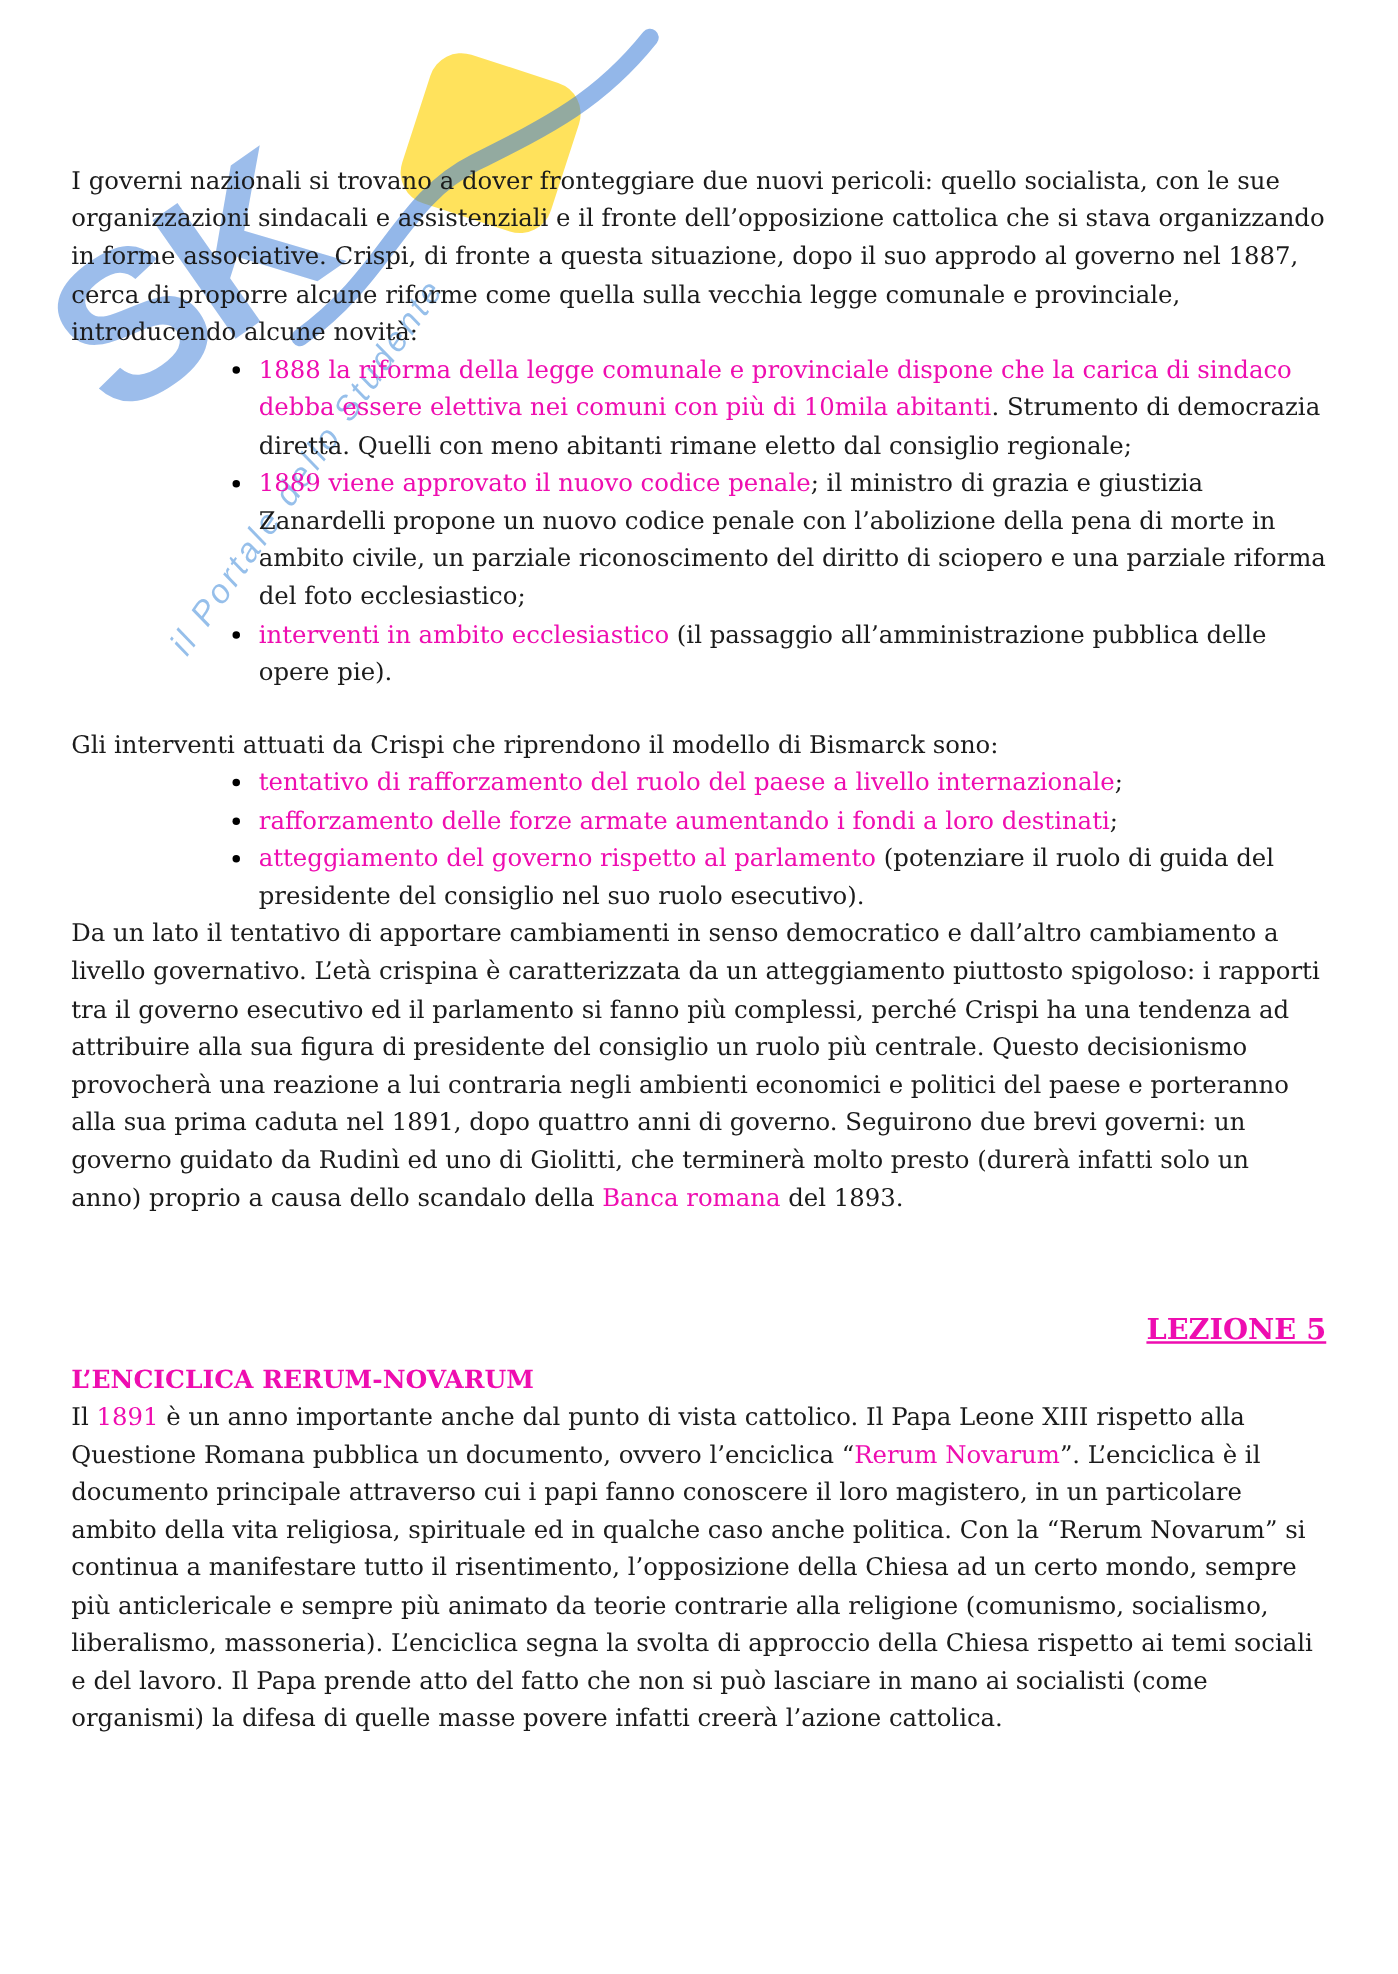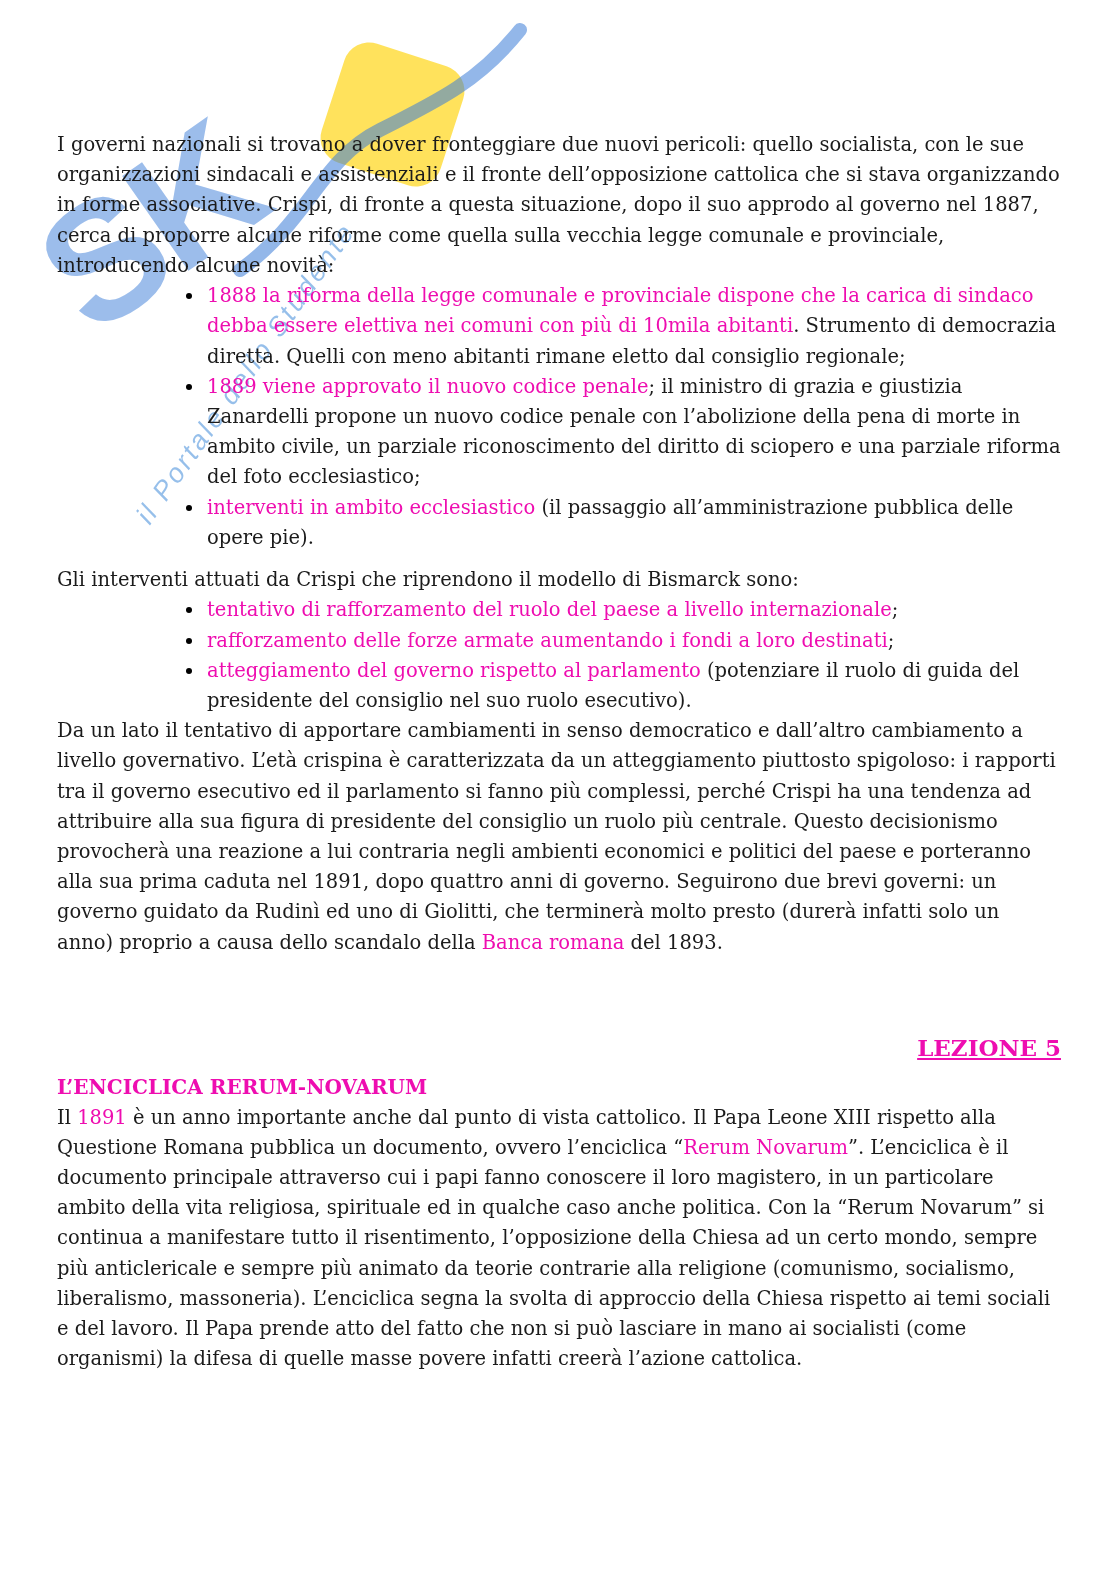--- a/index.html
+++ b/index.html
@@ -60,21 +60,21 @@
     font-size: 19.5px;
     font-weight: bold;
     color: var(--accent);
     margin: 0;
   }
   p { margin: 0; }
   .accent { color: var(--accent); }
   ul.doc-list { margin: 0; padding-left: 148px; }
   ul.doc-list li { padding-left: 2px; }
   ul.doc-list li::marker { color: #000; }
-  .para-gap-top { margin-top: 12px; }
+  .para-gap-top { margin-top: 28px; }
   .lesson-heading {
     margin: 72px 0 0 0;
     text-align: right;
     font-size: 23px;
     font-weight: bold;
     color: var(--accent);
     text-decoration: underline;
   }
   .sub-heading {
     margin: 6px 0 0 0;

